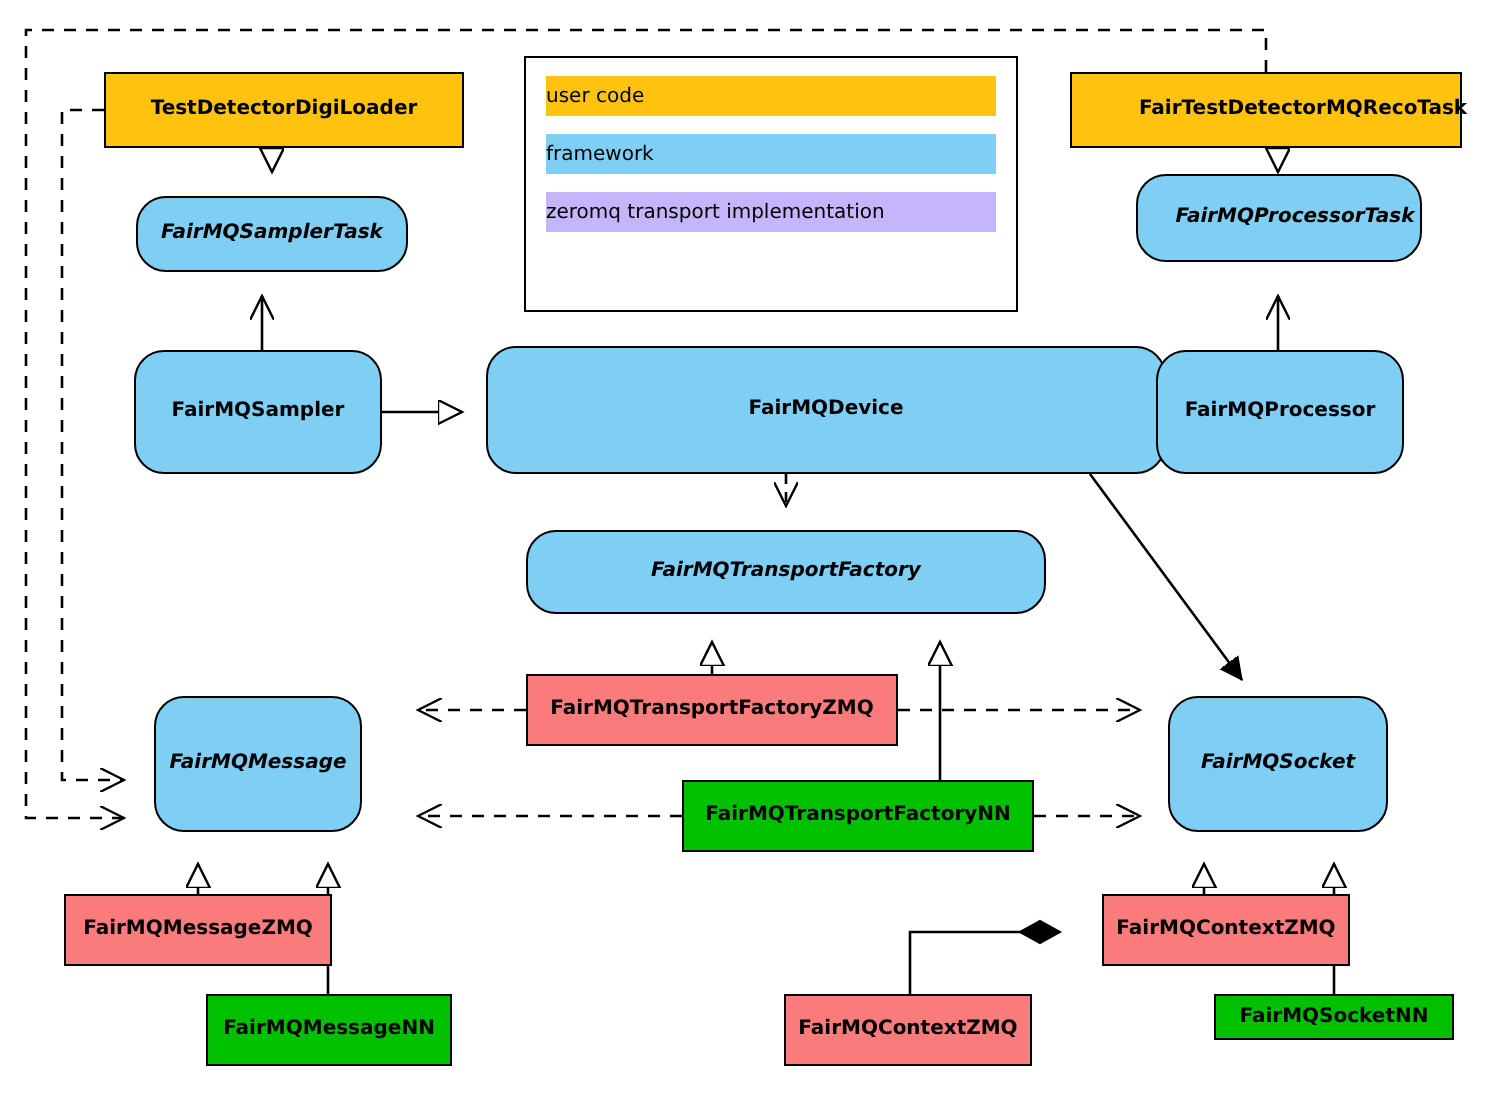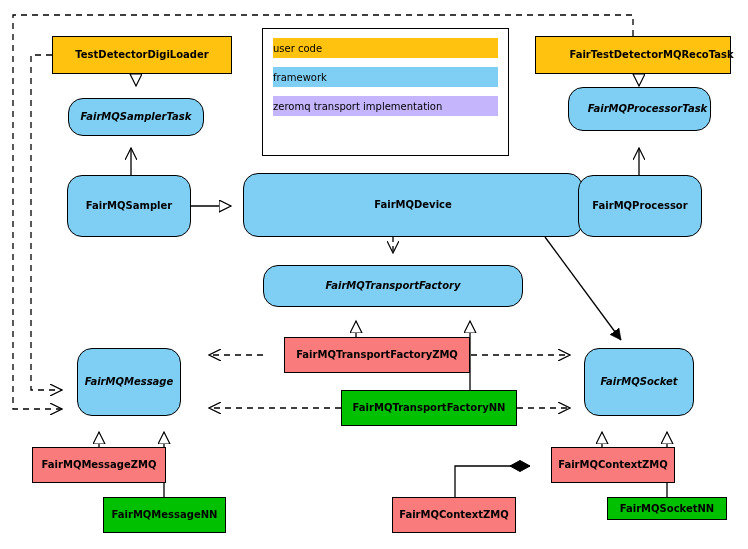--- a/index.html
+++ b/index.html
@@ -134,21 +134,21 @@
       </div>
       <div class="node c-framework" style="left: 243px; top: 173px; width: 340px; height: 64px;">
         <span>FairMQDevice</span>
       </div>
       <div class="node c-framework" style="left: 578px; top: 175px; width: 124px; height: 62px;">
         <span>FairMQProcessor</span>
       </div>
       <div class="node c-framework abstract" style="left: 263px; top: 265px; width: 260px; height: 42px;">
         <span>FairMQTransportFactory</span>
       </div>
-      <div class="node c-zmq" style="left: 263px; top: 337px; width: 186px; height: 36px; margin-left: 21px;">
+      <div class="node c-zmq" style="left: 263px; top: 337px; width: 186px; height: 36px;">
         <span>FairMQTransportFactoryZMQ</span>
       </div>
       <div class="node c-nn" style="left: 341px; top: 390px; width: 176px; height: 36px;">
         <span>FairMQTransportFactoryNN</span>
       </div>
       <div class="node c-framework abstract" style="left: 77px; top: 348px; width: 104px; height: 68px;">
         <span>FairMQMessage</span>
       </div>
       <div class="node c-framework abstract" style="left: 584px; top: 348px; width: 110px; height: 68px;">
         <span>FairMQSocket</span>

